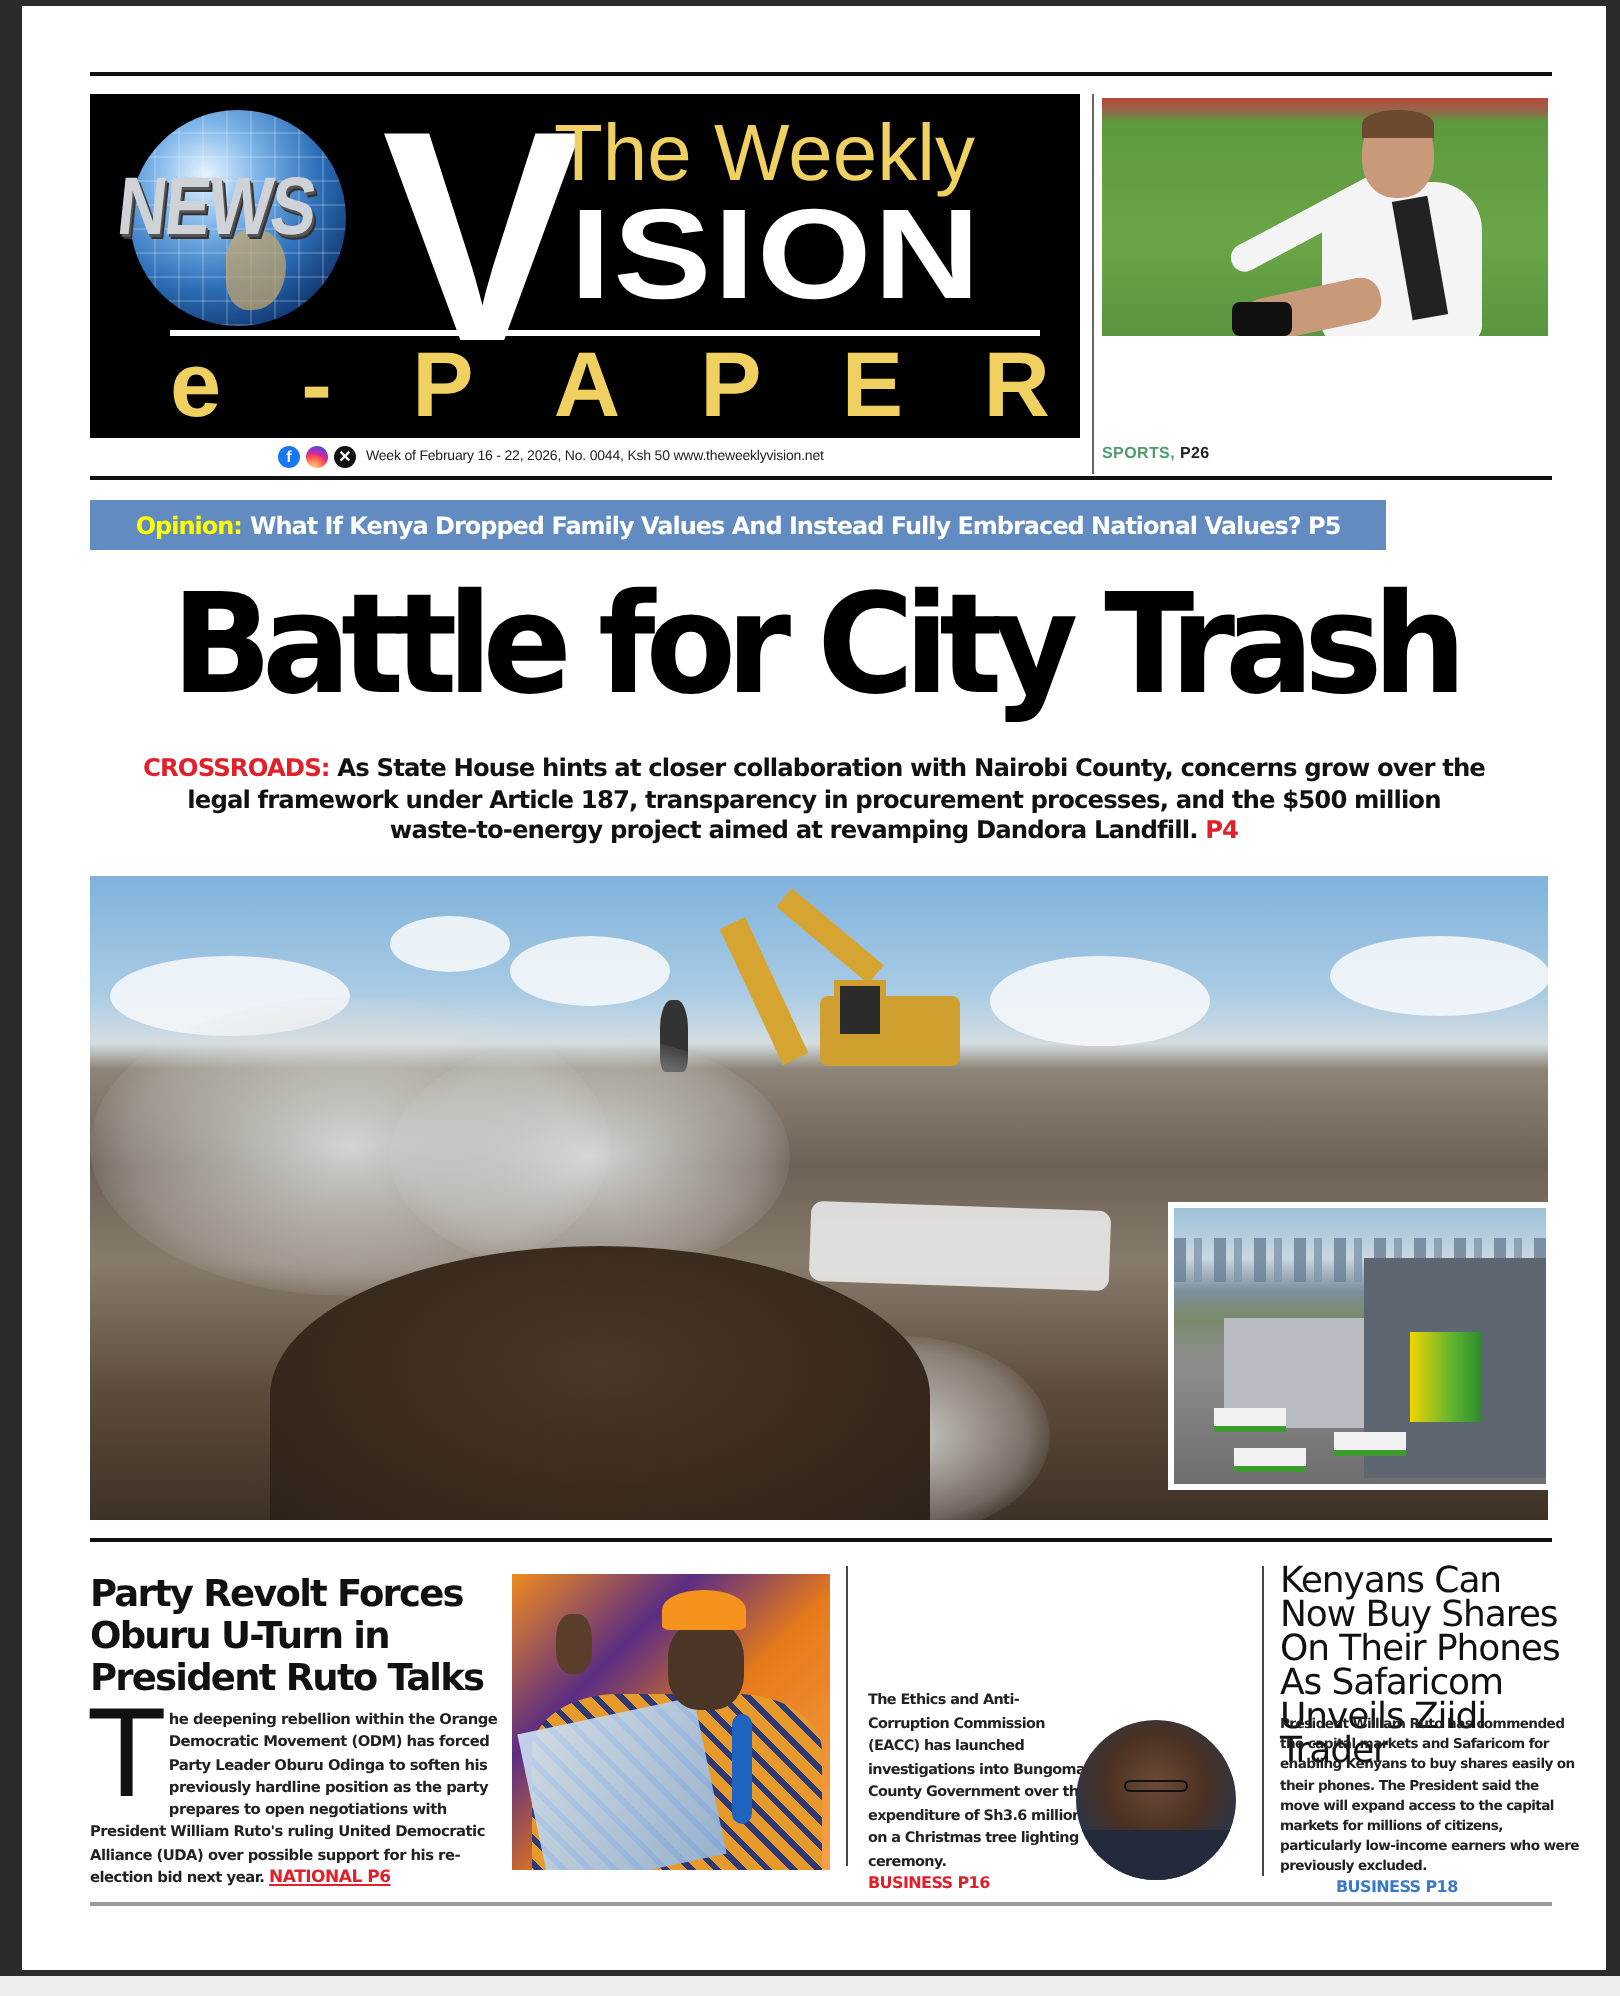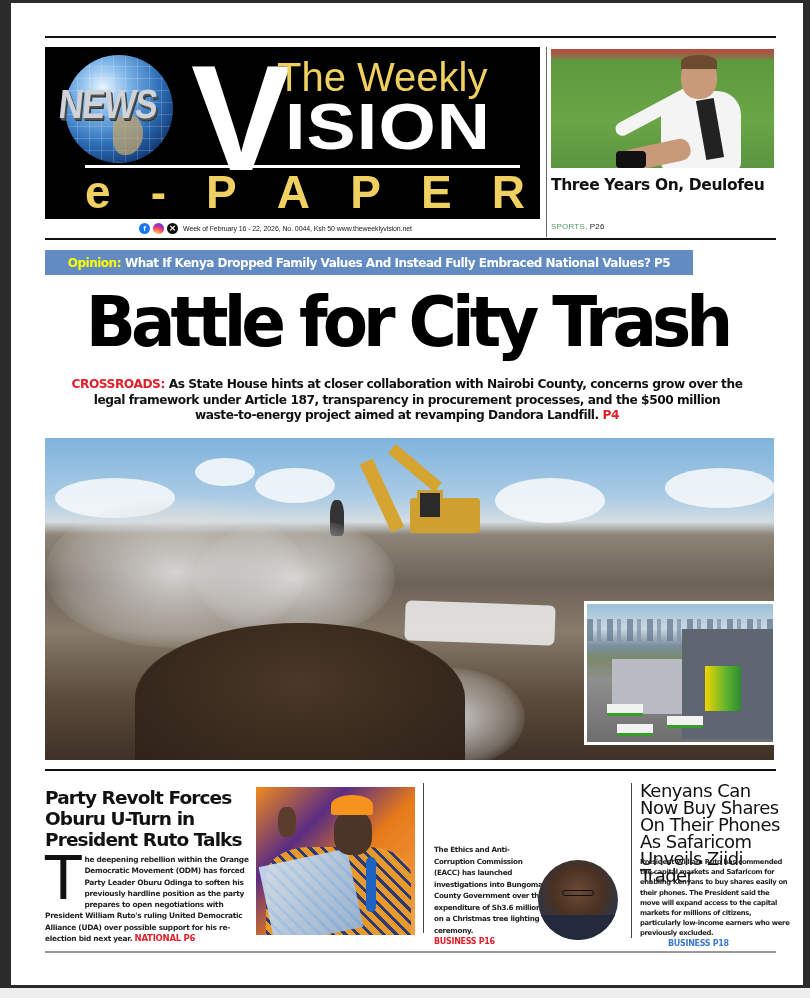--- a/index.html
+++ b/index.html
@@ -35,21 +35,21 @@
     background: linear-gradient(180deg, #b94a3c 0%, #8f6a4a 6%, #5d9a3f 10%, #6aa546 60%, #5a9540 100%); }
   .player-body { position: absolute; left: 110px; top: 42px; width: 80px; height: 80px; background: #f4f4f4; border-radius: 30% 30% 10% 10%; }
   .player-stripe { position: absolute; left: 150px; top: 50px; width: 18px; height: 60px; background: #222; transform: rotate(-10deg); }
   .player-head { position: absolute; left: 130px; top: 8px; width: 36px; height: 42px; background: #c89a7a; border-radius: 45%; }
   .player-hair { position: absolute; left: 130px; top: 6px; width: 36px; height: 14px; background: #6b4a30; border-radius: 50% 50% 0 0; }
   .player-arm { position: absolute; left: 60px; top: 55px; width: 90px; height: 14px; background: #f4f4f4; transform: rotate(-28deg); border-radius: 7px; }
   .player-leg { position: absolute; left: 70px; top: 95px; width: 70px; height: 22px; background: #c89a7a; border-radius: 10px; transform: rotate(-12deg); }
   .player-sock { position: absolute; left: 65px; top: 102px; width: 30px; height: 17px; background: #111; border-radius: 4px; }
   .side-title { position: absolute; left: 540px; top: 173px; font-family: "DejaVu Sans", sans-serif; font-weight: bold; font-size: 15.5px; color: #111; letter-spacing: -0.4px; line-height: 19px; white-space: nowrap; }
   .side-sub { position: absolute; left: 540px; top: 193px; font-family: "DejaVu Sans", sans-serif; font-size: 16px; color: #111; letter-spacing: -0.5px; line-height: 20px; white-space: nowrap; }
-  .side-kicker { position: absolute; left: 540px; top: 219px; font-size: 8px; font-weight: normal; letter-spacing: 0.2px; }
+  .side-kicker { position: absolute; left: 540px; top: 219px; font-size: 8px; font-weight: bold; letter-spacing: 0.2px; }
   .side-kicker .sec { color: #4f9d6a; }
   .side-kicker .pg { color: #222; }
   .opinion-bar { position: absolute; left: 34px; top: 247px; width: 648px; height: 25px; background: #628bc2; display: flex; align-items: center; justify-content: center; font-family: "DejaVu Sans", sans-serif; font-weight: bold; font-size: 12px; letter-spacing: -0.5px; color: #fff; white-space: nowrap; text-align: right; }
   .opinion-bar .label { color: #ffff00; margin-right: 4px; }
   .headline { position: absolute; left: 0; top: 278px; width: 792px; text-align: center; font-family: "DejaVu Sans", sans-serif; font-weight: bold; font-size: 66px; letter-spacing: -5px; color: #000; line-height: 84px; transform: scaleY(1.05); }
   .deck { position: absolute; left: 60px; top: 374px; width: 672px; text-align: center; font-family: "DejaVu Sans", sans-serif; font-weight: bold; font-size: 12.2px; letter-spacing: -0.45px; color: #111; line-height: 15.5px; }
   .deck .kicker { color: #e0202a; }
   .deck .page-ref { color: #e0202a; }
   .main-photo { position: absolute; left: 34px; top: 435px; width: 729px; height: 322px; overflow: hidden;
     background: linear-gradient(180deg, #7fb3dc 0%, #a9cbe4 18%, #d4dde2 26%, #8d8577 30%, #6d6256 45%, #877b6c 60%, #5c4c3c 80%, #3e3126 100%); }
@@ -67,21 +67,21 @@
   .inset-skyline { position: absolute; left: 0; top: 15px; width: 100%; height: 22px; background:
     repeating-linear-gradient(90deg, #6b7f95 0 6px, transparent 6px 10px, #8096a9 10px 14px, transparent 14px 20px); opacity: 0.8; }
   .inset-bldg { position: absolute; left: 95px; top: 25px; width: 92px; height: 110px; background: #5e6672; }
   .inset-bldg2 { position: absolute; left: 25px; top: 55px; width: 70px; height: 55px; background: #b8bcc2; }
   .inset-tank { position: absolute; left: 118px; top: 62px; width: 36px; height: 45px; background: linear-gradient(90deg, #f2d400 0%, #5cb32f 60%, #2e8b2e 100%); }
   .inset-truck { position: absolute; width: 36px; height: 12px; background: #f2f2f2; border-bottom: 3px solid #3c9a2e; }
   .story-rule { position: absolute; left: 34px; top: 766px; width: 731px; height: 2px; background: #111; }
   .story1-title { position: absolute; left: 34px; top: 784px; width: 205px; font-family: "DejaVu Sans", sans-serif; font-weight: bold; font-size: 18.5px; letter-spacing: -0.9px; line-height: 21px; color: #111; }
   .story1-body { position: absolute; left: 34px; top: 851px; width: 205px; font-family: "DejaVu Sans", sans-serif; font-size: 7.4px; letter-spacing: -0.25px; line-height: 11.3px; color: #222; font-weight: bold; }
   .dropcap { float: left; font-family: "DejaVu Sans", sans-serif; font-weight: normal; font-size: 60px; line-height: 48px; height: 50px; margin-right: 3px; margin-top: 0; color: #111; }
-  .story1-body .page-ref { color: #e0202a; font-weight: bold; font-size: 8.5px; }
+  .story1-body .page-ref { color: #e0202a; font-weight: bold; font-size: 8.5px; text-decoration: underline; }
   .story1-photo { position: absolute; left: 245px; top: 784px; width: 159px; height: 148px; overflow: hidden;
     background: linear-gradient(135deg, #f08a1e 0%, #5b2d82 30%, #e67a1a 55%, #f6a34a 100%); }
   .s1-cap { position: absolute; left: 75px; top: 8px; width: 42px; height: 20px; background: #f6921e; border-radius: 50% 50% 10% 10%; }
   .s1-face { position: absolute; left: 78px; top: 24px; width: 38px; height: 44px; background: #4a3526; border-radius: 40%; }
   .s1-shirt { position: absolute; left: 10px; top: 60px; width: 145px; height: 95px; background: repeating-linear-gradient(45deg, #e59a2b 0 6px, #2f3a75 6px 9px); border-radius: 30% 30% 0 0; }
   .s1-sash { position: absolute; left: 10px; top: 70px; width: 90px; height: 80px; background: linear-gradient(135deg, #cfe3f7, #8fb4df); transform: rotate(-12deg); opacity: 0.9; }
   .s1-mic { position: absolute; left: 110px; top: 70px; width: 10px; height: 55px; background: #1e63c0; border-radius: 5px; }
   .s1-hand { position: absolute; left: 22px; top: 20px; width: 18px; height: 30px; background: #5a3e2b; border-radius: 40%; }
   .story2-title { position: absolute; left: 423px; top: 779px; width: 190px; font-family: "DejaVu Sans", sans-serif; font-size: 14px; letter-spacing: -0.55px; line-height: 17.5px; color: #111; font-weight: normal; }
   .story2-body { position: absolute; left: 423px; top: 841px; width: 110px; font-family: "DejaVu Sans", sans-serif; font-weight: bold; font-size: 7.2px; letter-spacing: -0.3px; line-height: 11.5px; color: #222; }
@@ -134,21 +134,20 @@
 
   <div class="side-photo">
     <div class="player-arm"></div>
     <div class="player-body"></div>
     <div class="player-stripe"></div>
     <div class="player-leg"></div>
     <div class="player-sock"></div>
     <div class="player-head"></div>
     <div class="player-hair"></div>
   </div>
-  <div class="side-title">Three Years On, Deulofeu</div>
   <div class="side-kicker">
     <span class="sec">SPORTS,</span>
     <span class="pg">P26</span>
   </div>
 
   <div class="rule" style="left:34px;top:235px;width:731px;height:2px;"></div>
 
   <div class="opinion-bar">
     <span class="label">Opinion:</span>
     <span>What If Kenya Dropped Family Values And Instead Fully Embraced National Values? P5</span>

